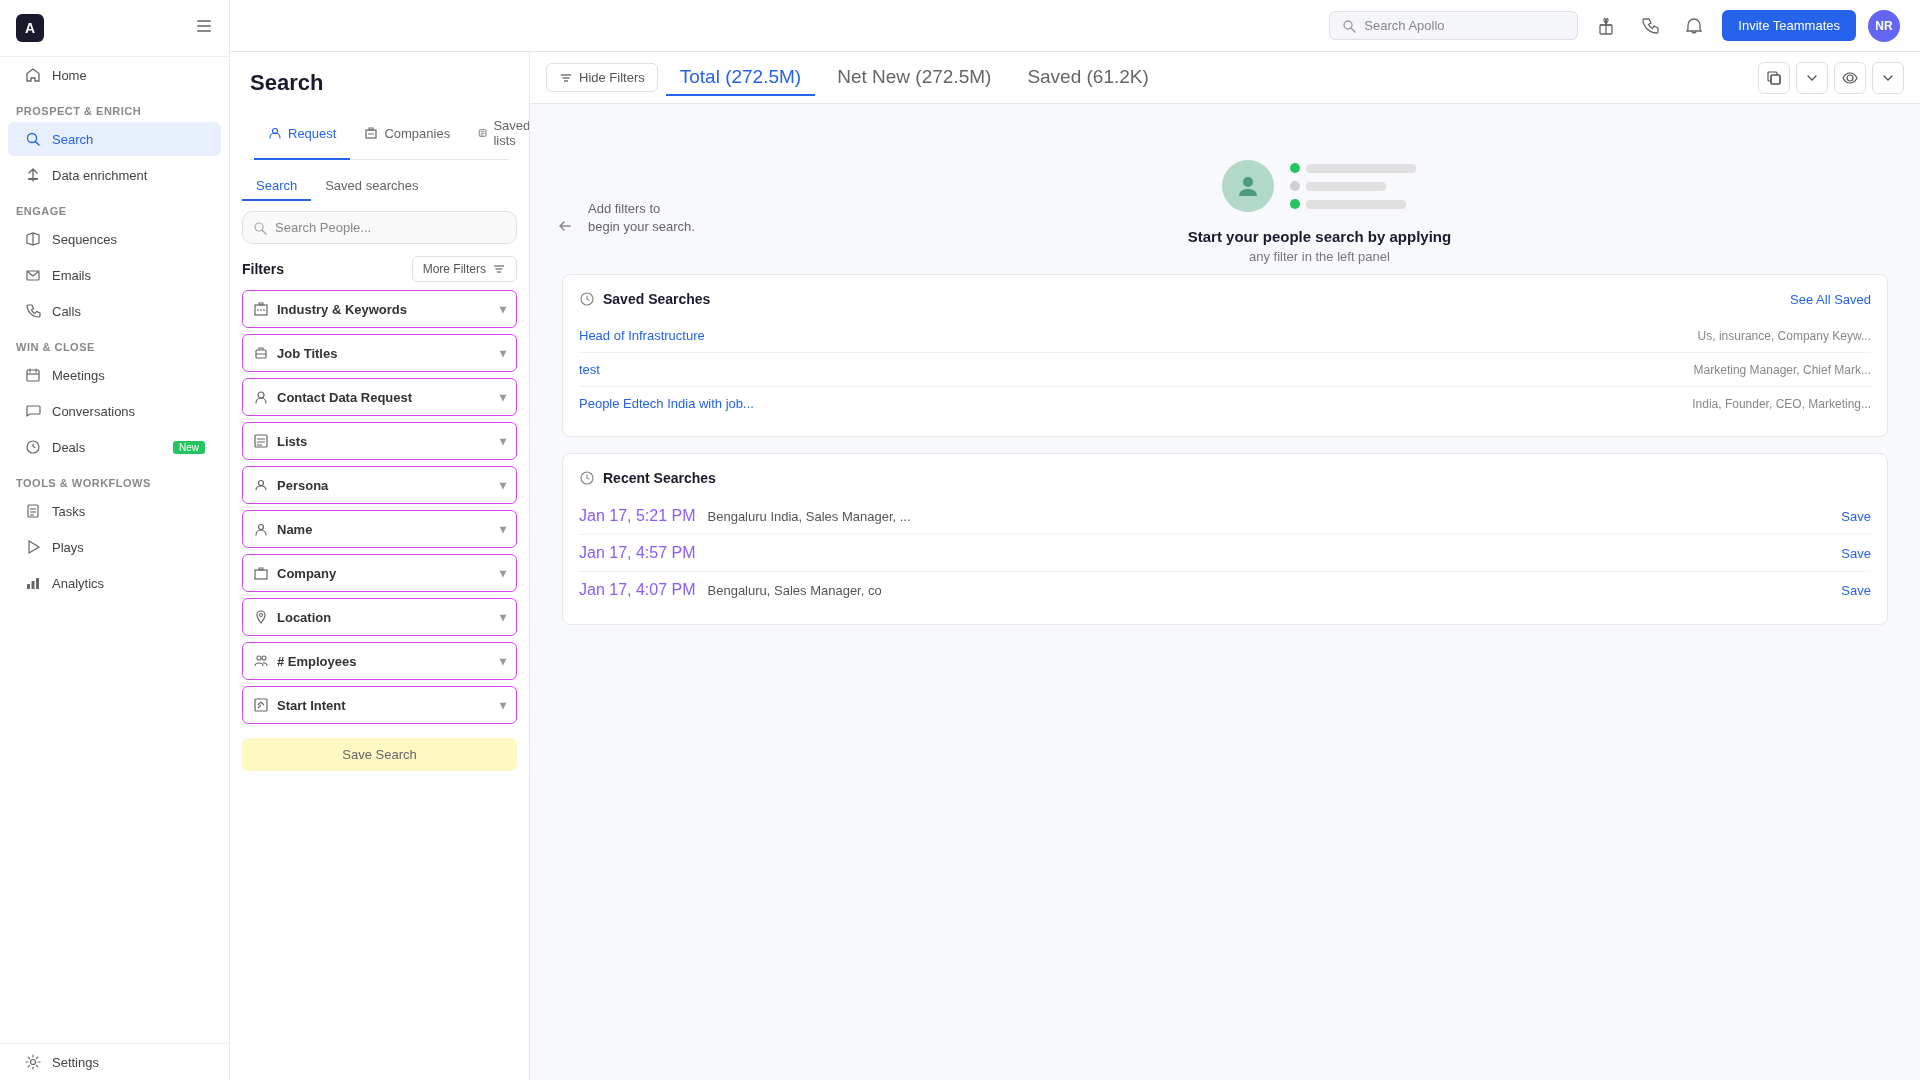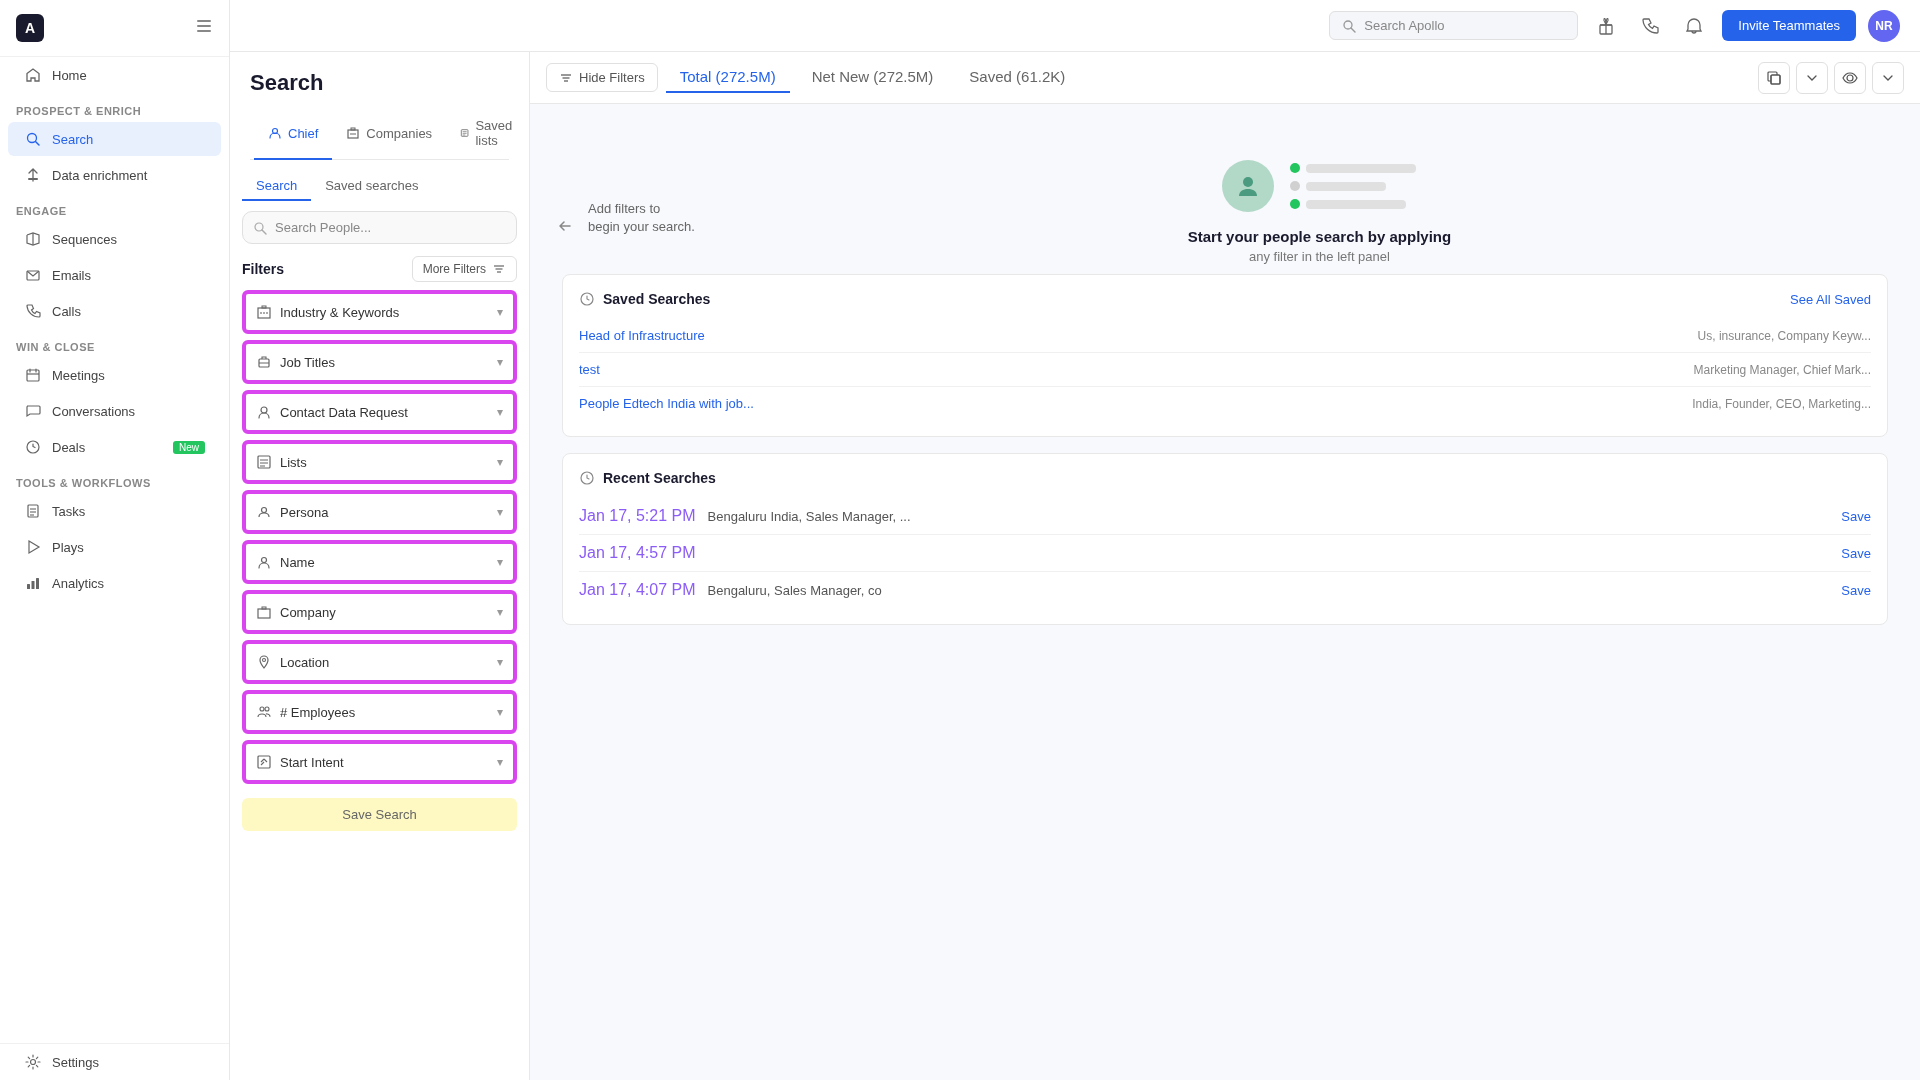--- a/index.html
+++ b/index.html
@@ -42,31 +42,31 @@
 
     
     .filter-panel { flex: 1; overflow-y: auto; padding: 12px; }
     .filter-tabs { display: flex; gap: 0; margin-bottom: 10px; }
     .filter-tab { padding: 6px 14px; font-size: 13px; cursor: pointer; color: #666; border-bottom: 2px solid transparent; }
     .filter-tab.active { color: #2563eb; border-bottom-color: #2563eb; font-weight: 500; }
     .search-people { display: flex; align-items: center; gap: 8px; background: #f9f9f9; border: 1px solid #e0e0e0; border-radius: 10px; padding: 8px 10px; margin-bottom: 12px; color: #888; font-size: 13px; }
     .filters-header { display: flex; align-items: center; justify-content: space-between; margin-bottom: 8px; }
     .filters-label { font-size: 14px; font-weight: 600; color: #1a1a2e; }
     .more-filters-btn { display: flex; align-items: center; gap: 6px; border: 1px solid #e0e0e0; border-radius: 6px; padding: 5px 10px; font-size: 12px; color: #555; cursor: pointer; background: white; }
-    .filter-item { display: flex; align-items: center; justify-content: space-between; padding: 10px 10px; border: 4px solid #d946ef; border-radius: 6px; margin-bottom: 6px; cursor: pointer; background: white; }
+    .filter-item { display: flex; align-items: center; justify-content: space-between; padding: 10px 10px; border: 1px solid #d946ef; border-radius: 6px; margin-bottom: 6px; cursor: pointer; background: white; font-weight: bold; }
     .filter-item-left { display: flex; align-items: center; gap: 8px; color: #333; font-size: 13px; }
     .filter-item-left svg { width: 16px; height: 16px; color: #666; flex-shrink: 0; }
     .chevron-down { color: #999; font-size: 12px; }
     .save-search-btn { width: 100%; padding: 9px; background: #fef9c3; border: none; border-radius: 6px; color: #666; font-size: 13px; cursor: pointer; margin-top: 8px; }
 
     
     .right-panel { flex: 1; overflow-y: auto; padding: 0; background: #f8f9fc; }
     .right-header { background: #fff; border-bottom: 1px solid #e8e8e8; padding: 0 16px; display: flex; align-items: center; gap: 8px; height: 52px; position: sticky; top: 0; z-index: 10; }
     .hide-filters-btn { display: flex; align-items: center; gap: 6px; border: 1px solid #e0e0e0; border-radius: 6px; padding: 6px 12px; font-size: 13px; color: #555; cursor: pointer; background: white; }
-    .count-tab { padding: 6px 14px; font-size: 15px; cursor: pointer; color: #666; border-bottom: 2px solid transparent; }
+    .count-tab { padding: 6px 14px; font-size: 19px; cursor: pointer; color: #666; border-bottom: 2px solid transparent; }
     .count-tab.active { color: #2563eb; border-bottom-color: #2563eb; font-weight: 500; }
     .right-header-actions { margin-left: auto; display: flex; align-items: center; gap: 6px; }
     .icon-btn { width: 32px; height: 32px; border: 1px solid #e0e0e0; border-radius: 6px; display: flex; align-items: center; justify-content: center; cursor: pointer; background: white; color: #555; }
 
     
     .saved-section { background: white; border: 1px solid #e8e8e8; border-radius: 8px; margin: 0 16px 16px; padding: 16px; }
     .saved-section-header { display: flex; align-items: center; justify-content: space-between; margin-bottom: 12px; }
     .saved-section-title { display: flex; align-items: center; gap: 8px; font-size: 14px; font-weight: 600; color: #1a1a2e; }
     .see-all-link { color: #2563eb; font-size: 13px; cursor: pointer; }
     .saved-item { display: flex; align-items: center; justify-content: space-between; padding: 9px 0; border-bottom: 1px solid #f0f0f0; }
@@ -269,21 +269,21 @@
     <div class="left-panel">
       <div class="page-header">
         <div class="page-title">Search</div>
 
         <div class="tabs">
           <div class="tab active">
             <svg width="14" height="14" viewBox="0 0 14 14" fill="none">
                 <circle cx="7" cy="5" r="2.5" stroke="#2563eb" stroke-width="1.2" fill="none"></circle>
                 <path d="M2 12c0-2.8 2.2-5 5-5s5 2.2 5 5" stroke="#2563eb" stroke-width="1.2" fill="none" stroke-linecap="round"></path>
               </svg>
-            <span>Chief</span>
+            <span>Request</span>
           </div>
           <div class="tab">
             <svg width="14" height="14" viewBox="0 0 14 14" fill="none">
                 <rect x="2" y="4" width="10" height="8" stroke="#666" stroke-width="1.2" fill="none"></rect>
                 <rect x="5" y="2" width="4" height="2" stroke="#666" stroke-width="1" fill="none"></rect>
                 <line x1="5" y1="7" x2="5" y2="9" stroke="#666" stroke-width="1"></line>
                 <line x1="7" y1="7" x2="7" y2="9" stroke="#666" stroke-width="1"></line>
                 <line x1="9" y1="7" x2="9" y2="9" stroke="#666" stroke-width="1"></line>
               </svg>
             <span>Companies</span>

